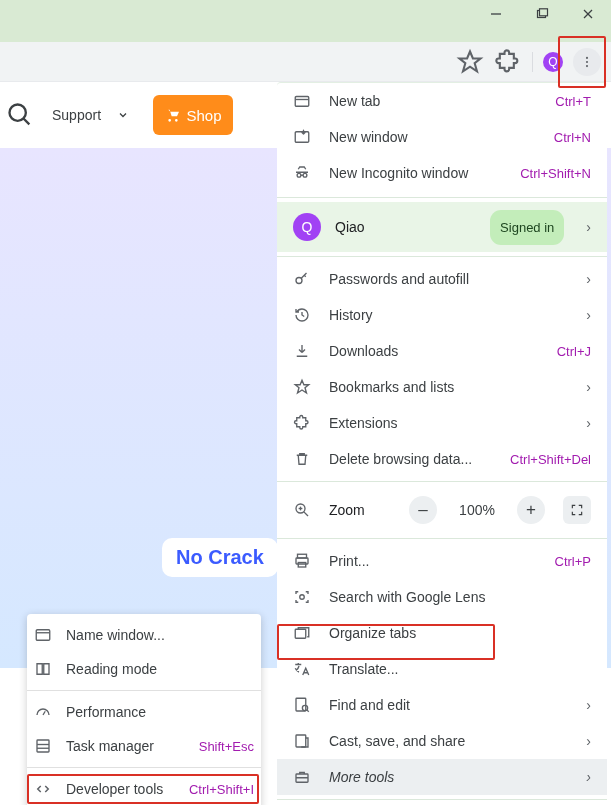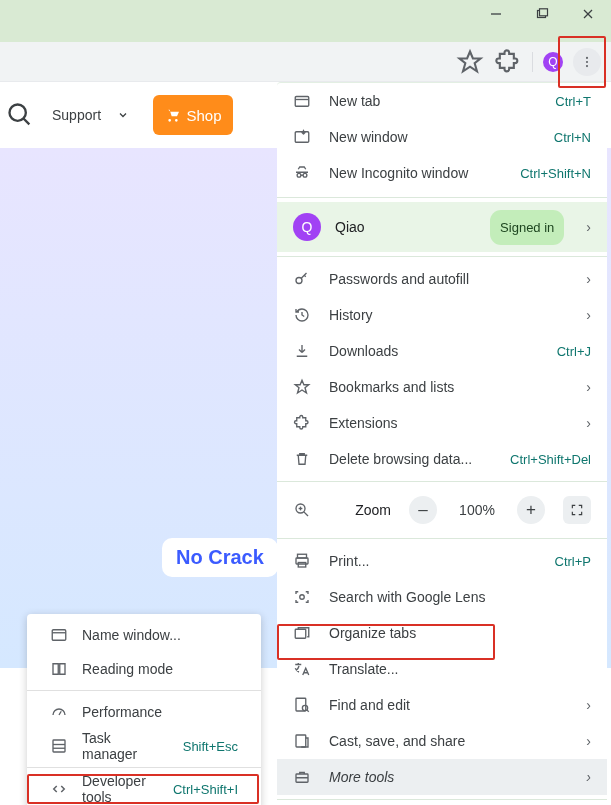--- a/index.html
+++ b/index.html
@@ -27,42 +27,42 @@
   .sicon { color: #3c4043; }
   .support { color: #3c4043; display: flex; align-items: center; gap: 16px; }
   .shopbtn { background: #ff8c1a; color: #fff; border: none; border-radius: 6px; height: 40px; width: 80px; display: flex; align-items: center; justify-content: center; gap: 6px; font-size: 15px; margin-left: 6px; }
   .hero { height: 520px; background: linear-gradient(180deg,#e8e5ff 0%,#d5e8ff 100%); position: relative; overflow: hidden; }
   .hero .badge { position:absolute; left:162px; top:390px; background:#fff; border-radius:10px; padding:8px 14px; font-weight:700; font-size:20px; color:#3b5bff; }
 
   
   .menu { position: absolute; top: 82px; right: 4px; width: 330px; background: #fff; border-radius: 4px; border-top:1px solid #e3efe3; display: flex; flex-direction: column; }
   .mitem { display: flex; align-items: center; height: 36px; padding: 0 16px; gap: 18px; color: #3c4043; cursor: pointer; }
   .mitem .mlabel { flex: 1; font-size: 14px; color:#3c4043;}
-  .mitem .shortcut { color: #0f766e; font-size: 13px; }
+  .mitem .shortcut { color: #a21caf; font-size: 13px; }
   .chev { color: #5f6368; }
   .micon { width: 18px; height: 18px; display: inline-flex; align-items: center; justify-content: center; color: #5f6368; flex-shrink: 0; }
   .micon svg { width: 18px; height: 18px; }
   .msep { height:1px; background:#dbe8db; margin: 4px 0; }
   .msep.first { margin-top: 6px; }
 
   .mprofile { display:flex; align-items:center; height:50px; padding:0 16px; gap:14px; background:#e9f5e7; }
   .pavatar { width:28px; height:28px; border-radius:50%; background:#a142f4; color:#fff; display:flex; align-items:center; justify-content:center; font-weight:500; }
   .signed { background:#c3edba; color:#1e4620; padding:10px 10px; border-radius:11px; font-size:13px; font-weight:500;}
   .mprofile .chev { margin-left:8px; }
 
   .zoomrow { display:flex; align-items:center; height:48px; padding:0 16px; gap:18px; }
-  .zoomrow .mlabel { flex:1;text-align:right; }
+  .zoomrow .mlabel { flex:1; }
   .zbtn { width:28px; height:28px; border-radius:50%; background:#eceff1; display:flex; align-items:center; justify-content:center; color:#3c4043; font-size:17px; }
   .zval { min-width:44px; text-align:center; color:#3c4043; font-size:14px; }
 
   .mitem.highlight { background:#eceff1;font-style:italic; }
 
   
   .submenu { position:absolute; top:614px; left:27px; width:234px; background:#fff; border-radius:4px; box-shadow: 0 2px 8px rgba(0,0,0,.2); padding:4px 0; }
-  .submenu .mitem { height:34px; padding:0 23px; gap:14px; }
+  .submenu .mitem { height:34px; padding:0 7px; gap:14px; }
   .submenu .msep { background:#e0e0e0; }
 </style>
 </head>
 <body>
 
 <div class="titlebar">
   <div class="wc">
       <svg viewBox="0 0 14 14">
         <line x1="2" y1="7" x2="12" y2="7" stroke="#3c4043" stroke-width="1.3"></line>
       </svg>

